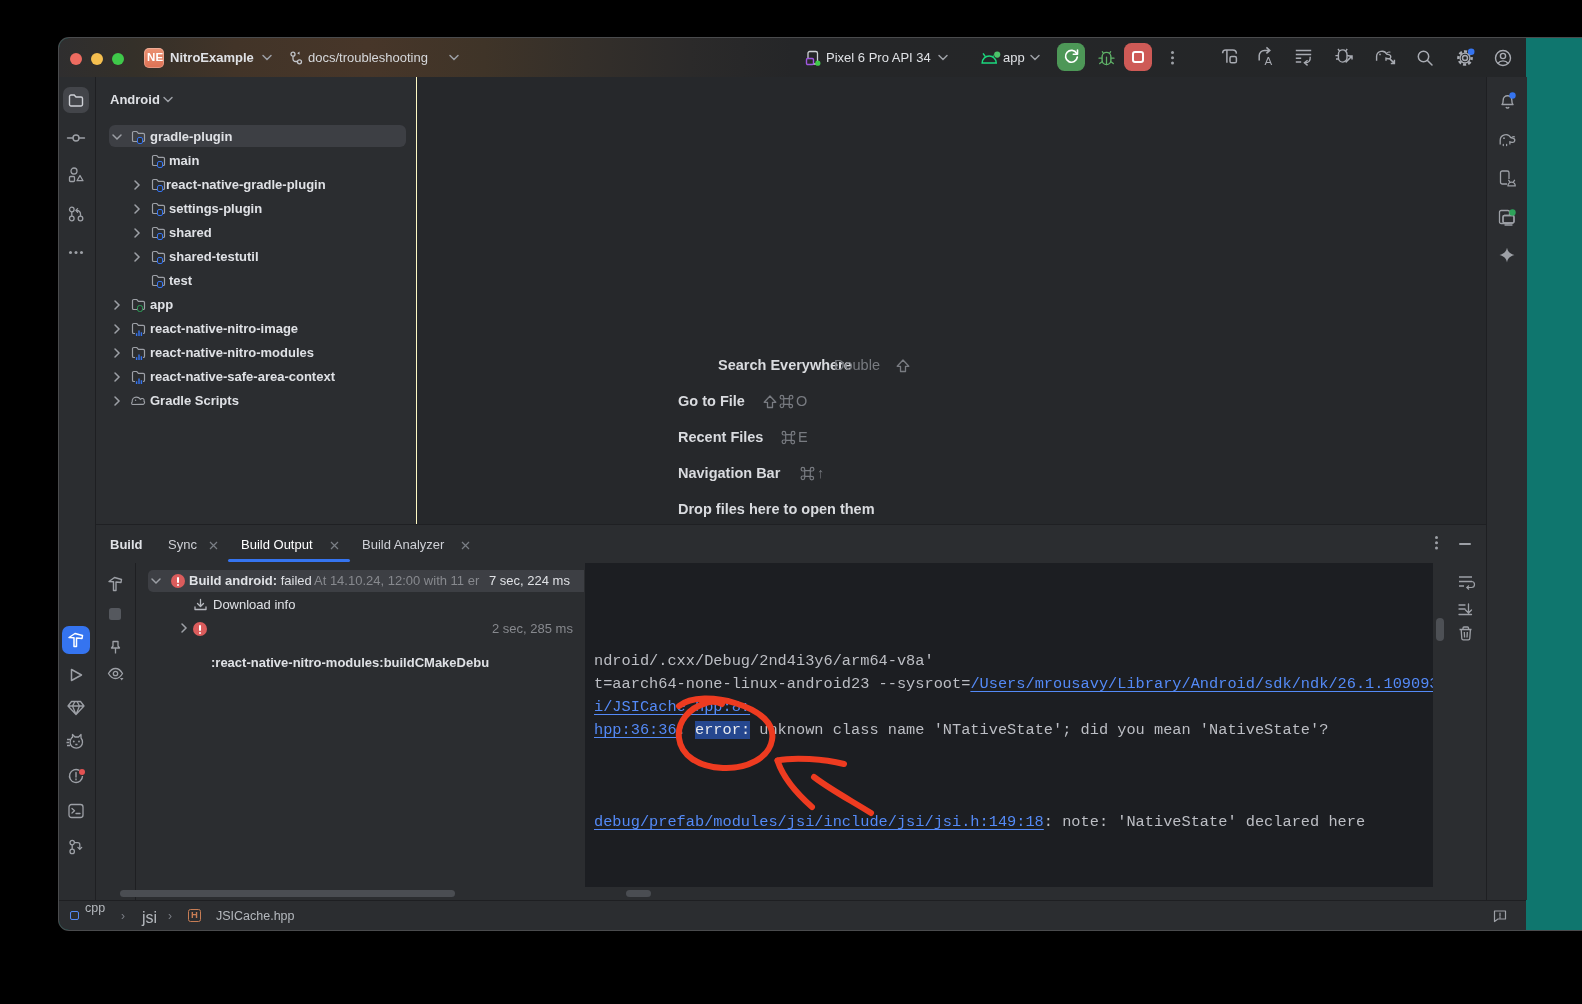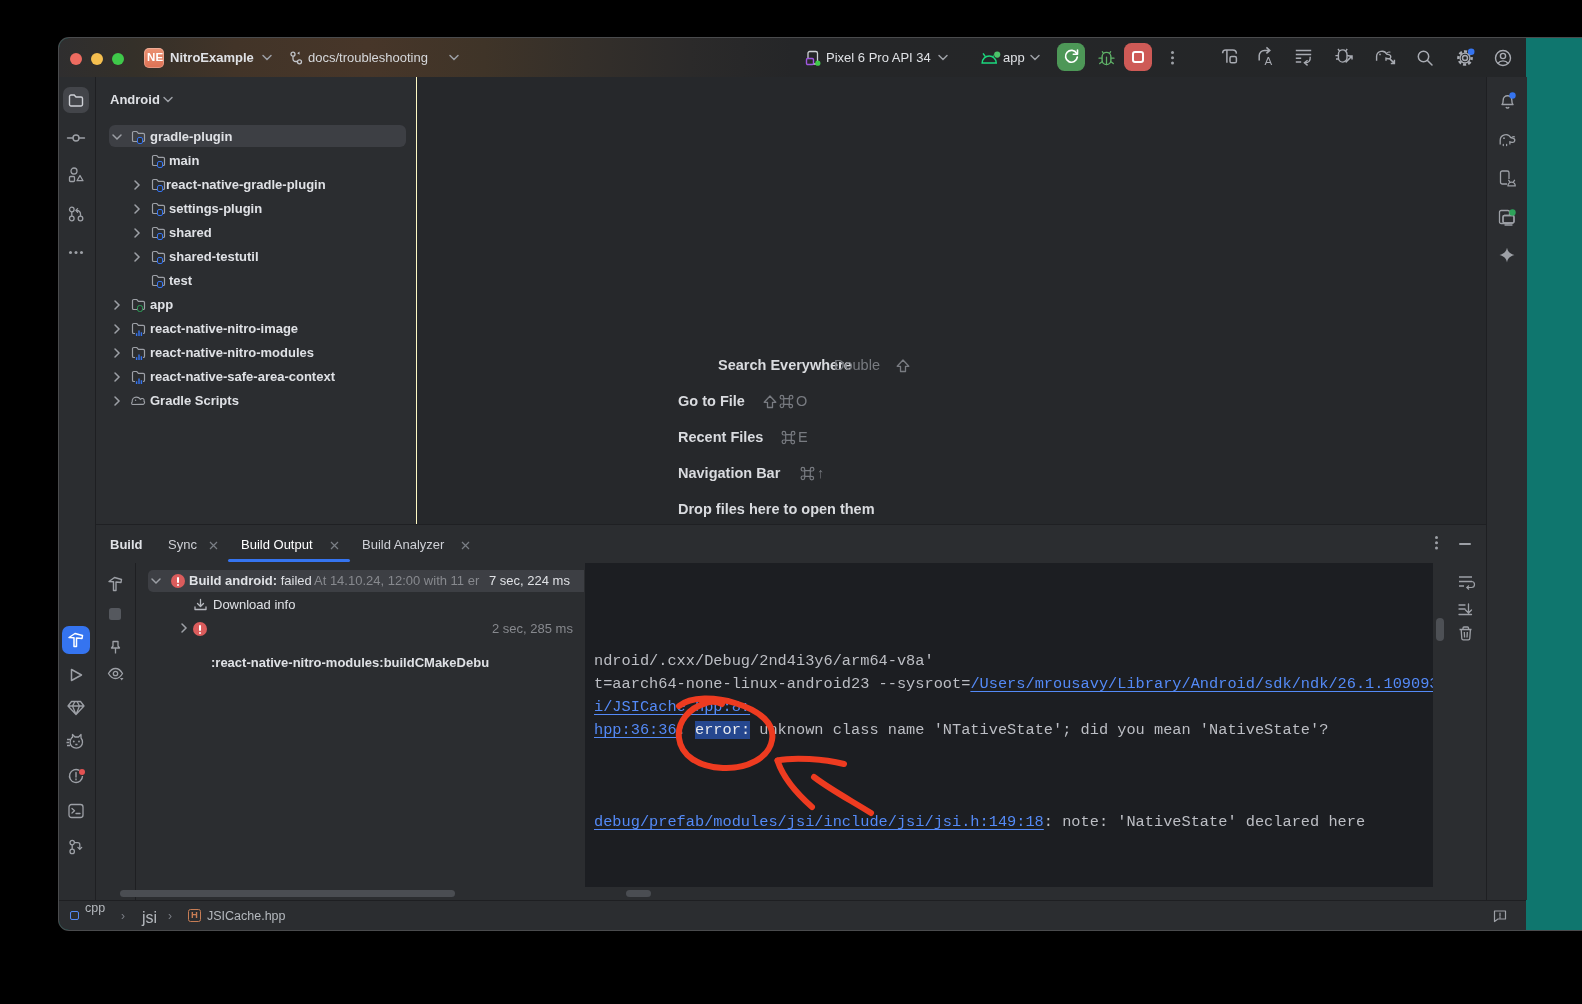--- a/index.html
+++ b/index.html
@@ -424,20 +424,20 @@
     <path d="M138.5 92.5 C143 107,155 123,173 139"></path>
     <path d="M175 109 C192 122,213 133,232 145"></path>
   </svg>
   <div id="status">
     <div class="abs" style="left:11px;top:10px;width:9px;height:9px;border:1.5px solid #548af7;border-radius:2px;box-sizing:border-box;"></div>
     <div class="txt" style="left:26px;top:0;font-size:12.5px;color:#b4b8bd;">cpp</div>
     <div class="txt" style="left:62px;top:8px;font-size:12px;color:#7a7e85;">›</div>
     <div class="txt" style="left:83px;top:8px;font-size:16px;color:#b4b8bd;">jsi</div>
     <div class="txt" style="left:109px;top:8px;font-size:12px;color:#7a7e85;">›</div>
     <div class="abs" style="left:129px;top:8px;width:13px;height:13px;border:1.3px solid #c77d55;border-radius:2.5px;box-sizing:border-box;text-align:center;line-height:10px;font-size:9.5px;font-weight:bold;color:#c77d55;font-family:'Liberation Sans';">H</div>
-    <div class="txt" style="left:148px;top:8px;font-size:12.5px;color:#b4b8bd;">JSICache.hpp</div>
+    <div class="txt" style="left:157px;top:8px;font-size:12.5px;color:#b4b8bd;">JSICache.hpp</div>
     <svg class="abs" style="left:1434px;top:8px" width="14" height="14" fill="none" stroke="#9da0a6" stroke-width="1.2">
       <path d="M1.5 2 h11 v8 h-7.5 l-3.5 2.5 z" stroke-linejoin="round"></path>
           <path d="M7 4 v3 M7 8.2 v1" stroke-linecap="round"></path>
         </svg>
   </div>
 </div>
 </div>
 
 </body></html>

